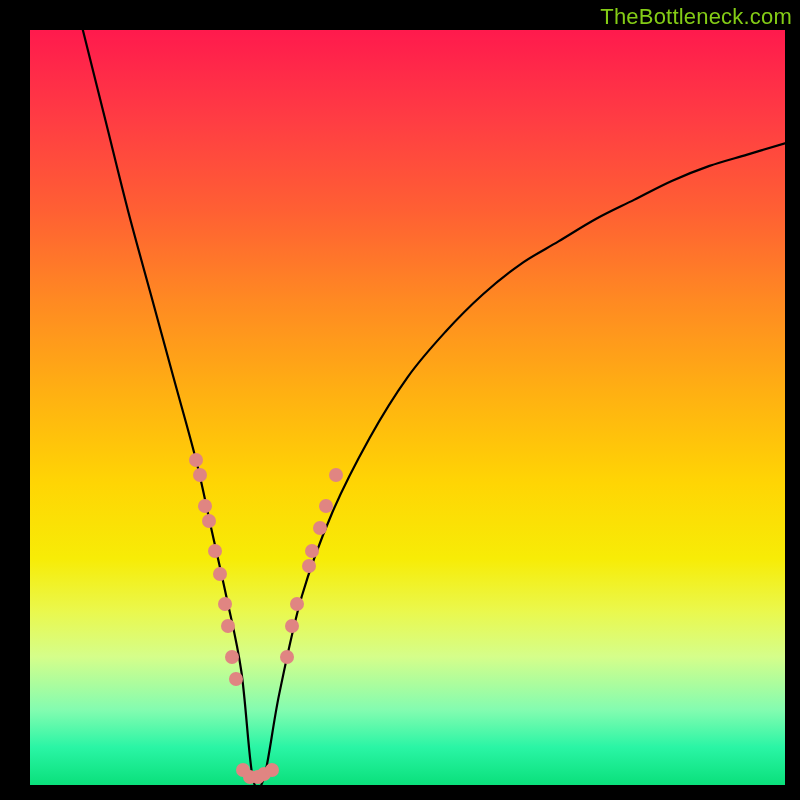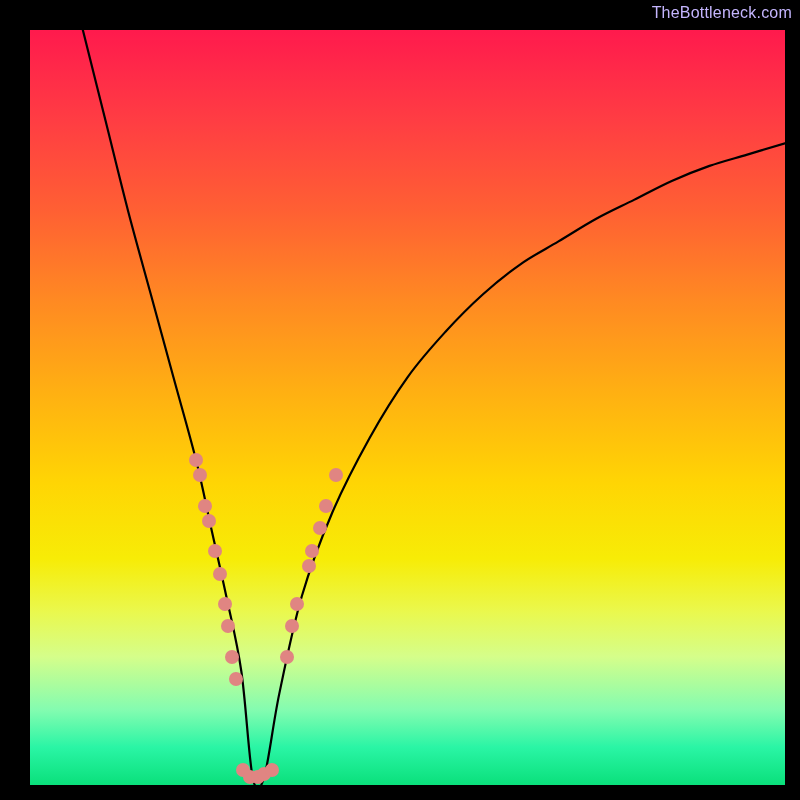--- a/index.html
+++ b/index.html
@@ -54,22 +54,22 @@
     width: 14px; height: 14px;
     border-radius: 50%;
     background: #e08582;
     transform: translate(-50%, -50%);
     pointer-events: none;
   }
   .attribution {
     position: absolute;
     top: 4px;
     right: 8px;
-    color: #c4b5fd;
-    font-size: 16px;
+    color: #84cc16;
+    font-size: 22px;
     font-weight: 500;
     letter-spacing: 0.2px;
   }
 </style>
 </head>
 <body>
 
 <div class="frame">
 
   <div class="plot-area">

